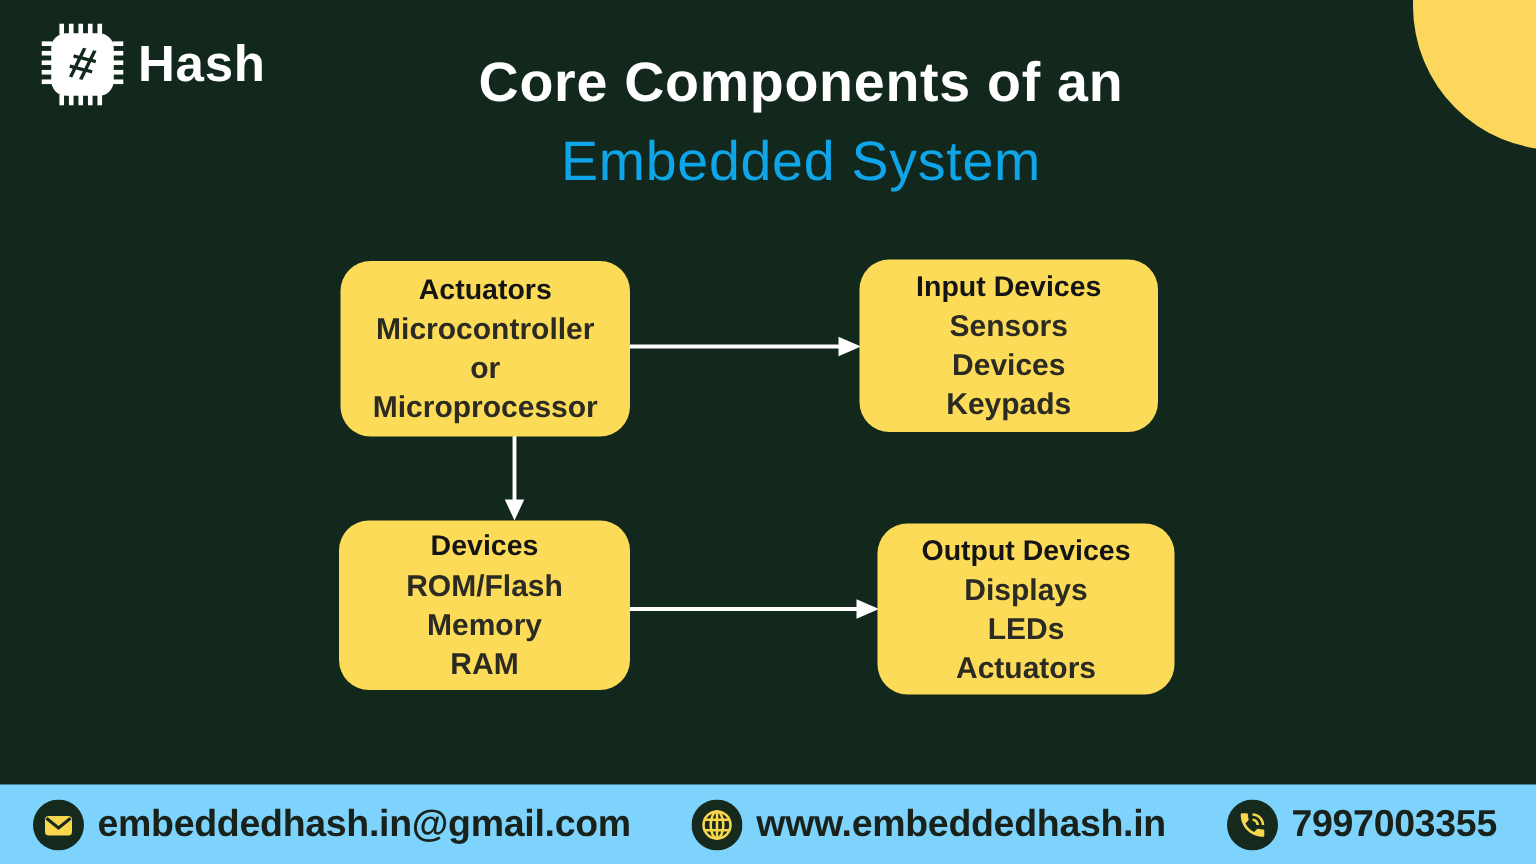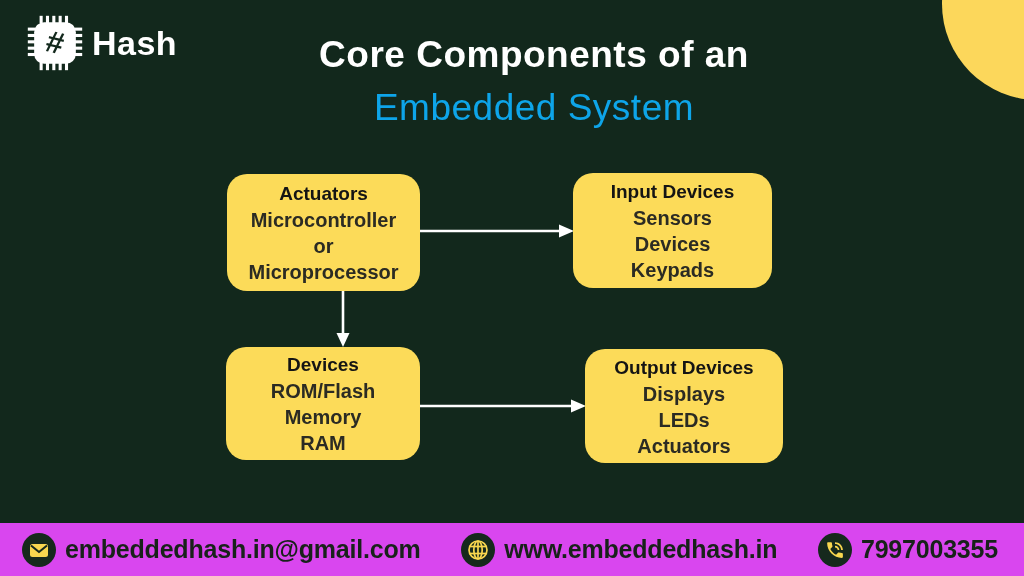--- a/index.html
+++ b/index.html
@@ -102,21 +102,21 @@
     pointer-events: none;
   }
 
   
   .footer {
     position: absolute;
     left: 0;
     top: 523px;
     width: 1024px;
     height: 53px;
-    background: #d946ef;
+    background: #7dd3fc;
     display: flex;
     align-items: center;
     justify-content: space-between;
     padding: 0 26px 0 22px;
   }
   .contact-item {
     display: flex;
     align-items: center;
     gap: 9px;
   }

